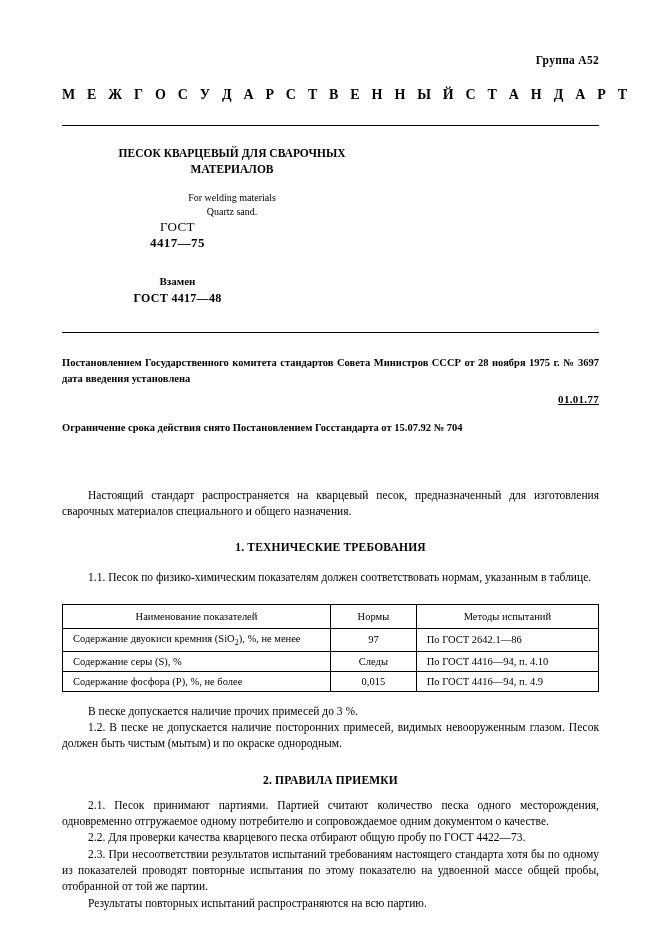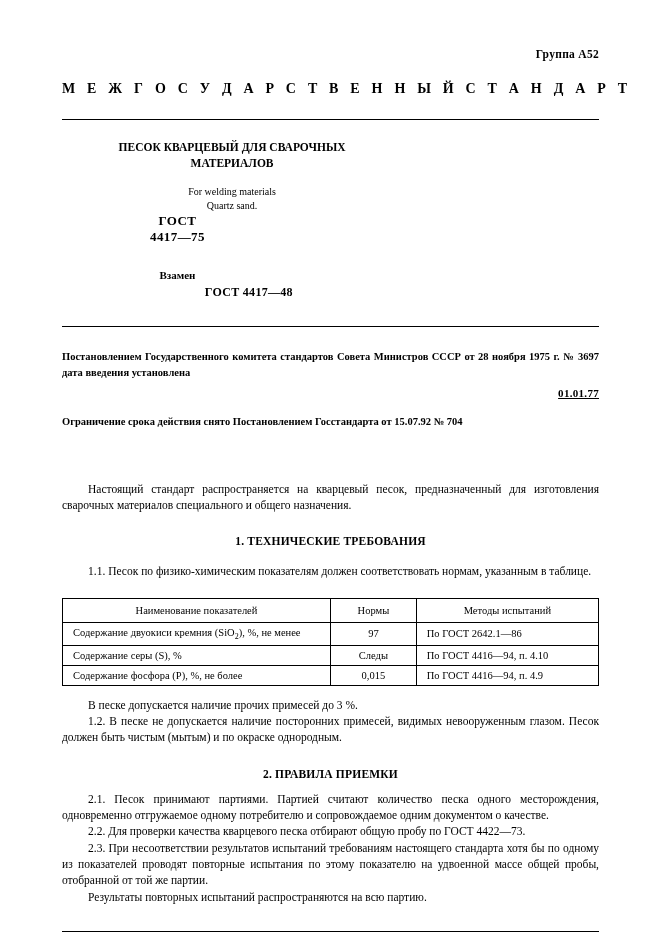--- a/index.html
+++ b/index.html
@@ -14,21 +14,21 @@
     color: #000000;
     position: relative;
     overflow: hidden;
   }
   .page {
     position: absolute;
     left: 0; top: 0;
     width: 661px;
     height: 936px;
     box-sizing: border-box;
-    padding: 12px 62px;
+    padding: 18px 62px;
   }
   .group-code {
     text-align: right;
     font-size: 11.5px;
     font-weight: bold;
     margin-top: 36px;
     letter-spacing: 0.3px;
   }
   .std-header {
     text-align: center;
@@ -71,42 +71,41 @@
     text-align: center;
   }
   .doc-title-en {
     font-size: 10px;
     line-height: 1.4;
     text-align: center;
     margin-top: 14px;
   }
   .gost-label {
     font-size: 13px;
-    font-weight: bold;
+    font-weight: normal;
     line-height: 1.25;
     text-align: center;
     letter-spacing: 0.4px;
   }
   .gost-number {
     font-size: 13px;
     font-weight: bold;
     text-align: center;
     letter-spacing: 0.4px;
   }
   .replaces {
     margin-top: 24px;
     font-size: 11px;
     font-weight: bold;
   }
   .replaces-doc {
     margin-top: 4px;
     font-size: 12px;
     font-weight: bold;
     letter-spacing: 0.3px;
-    text-align: right;
   }
   .rule-mid {
     margin-top: 26px;
   }
   .decree {
     margin-top: 22px;
     font-size: 10.5px;
     font-weight: bold;
     line-height: 1.45;
     text-align: justify;

